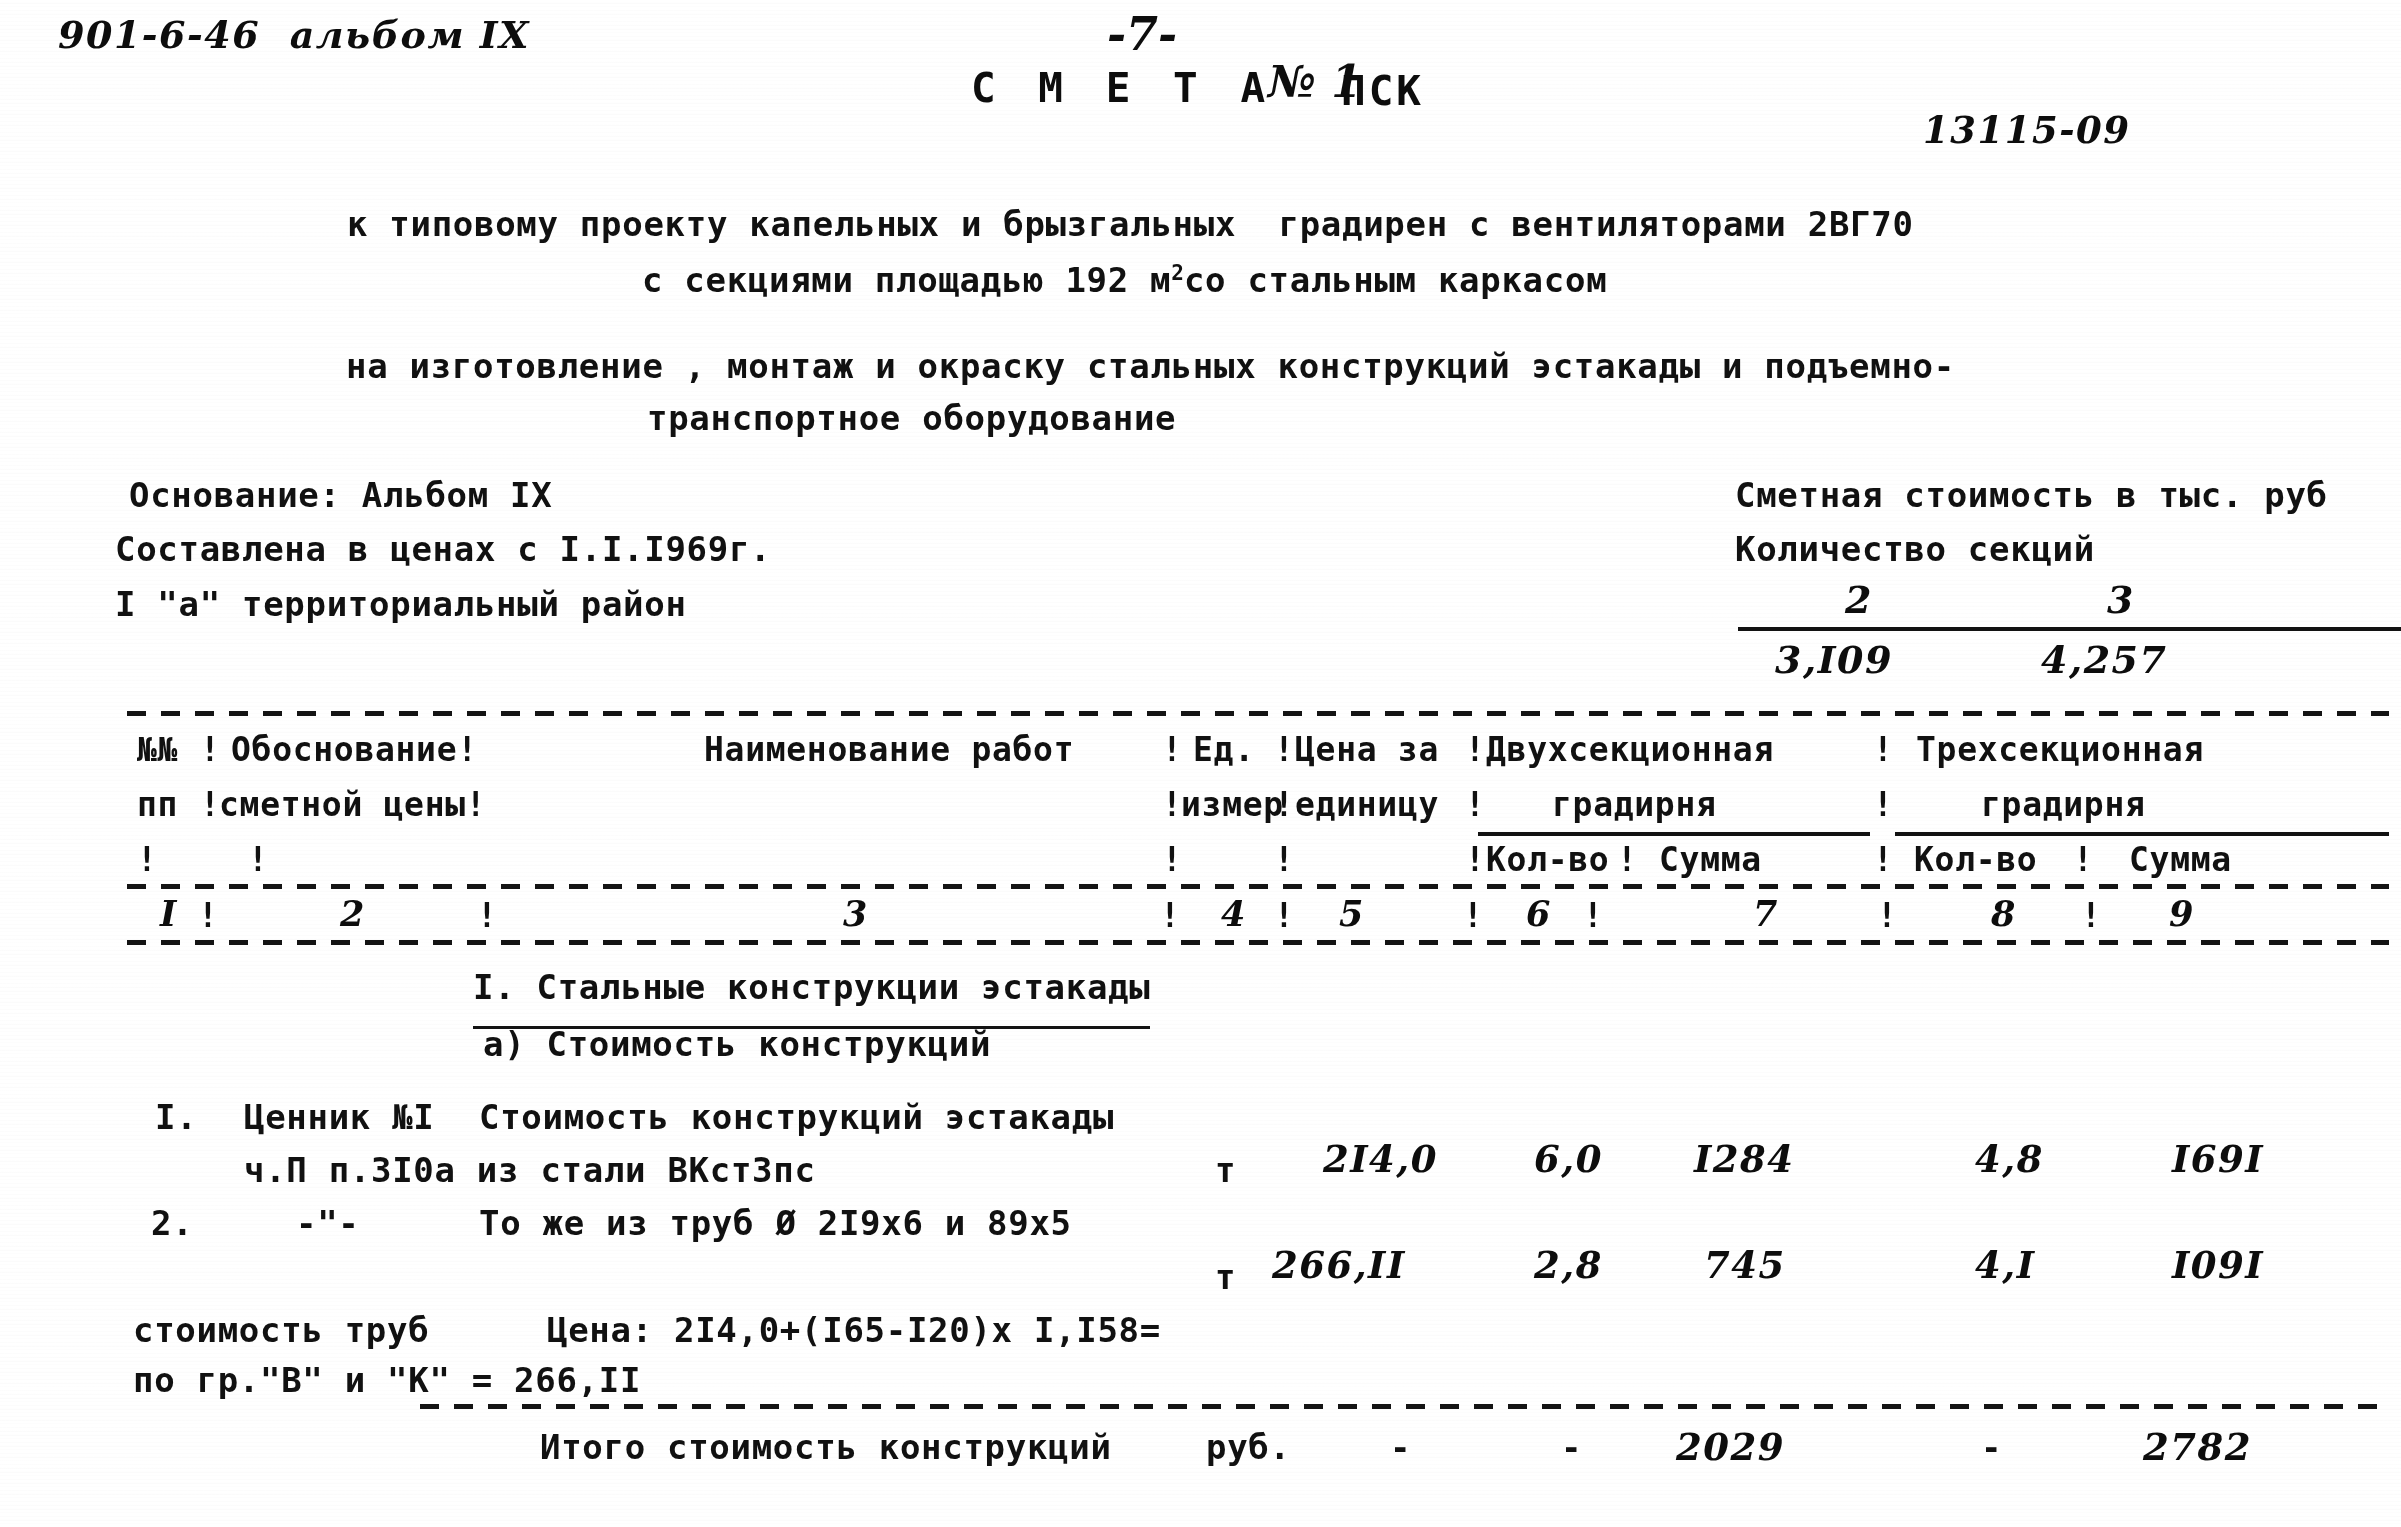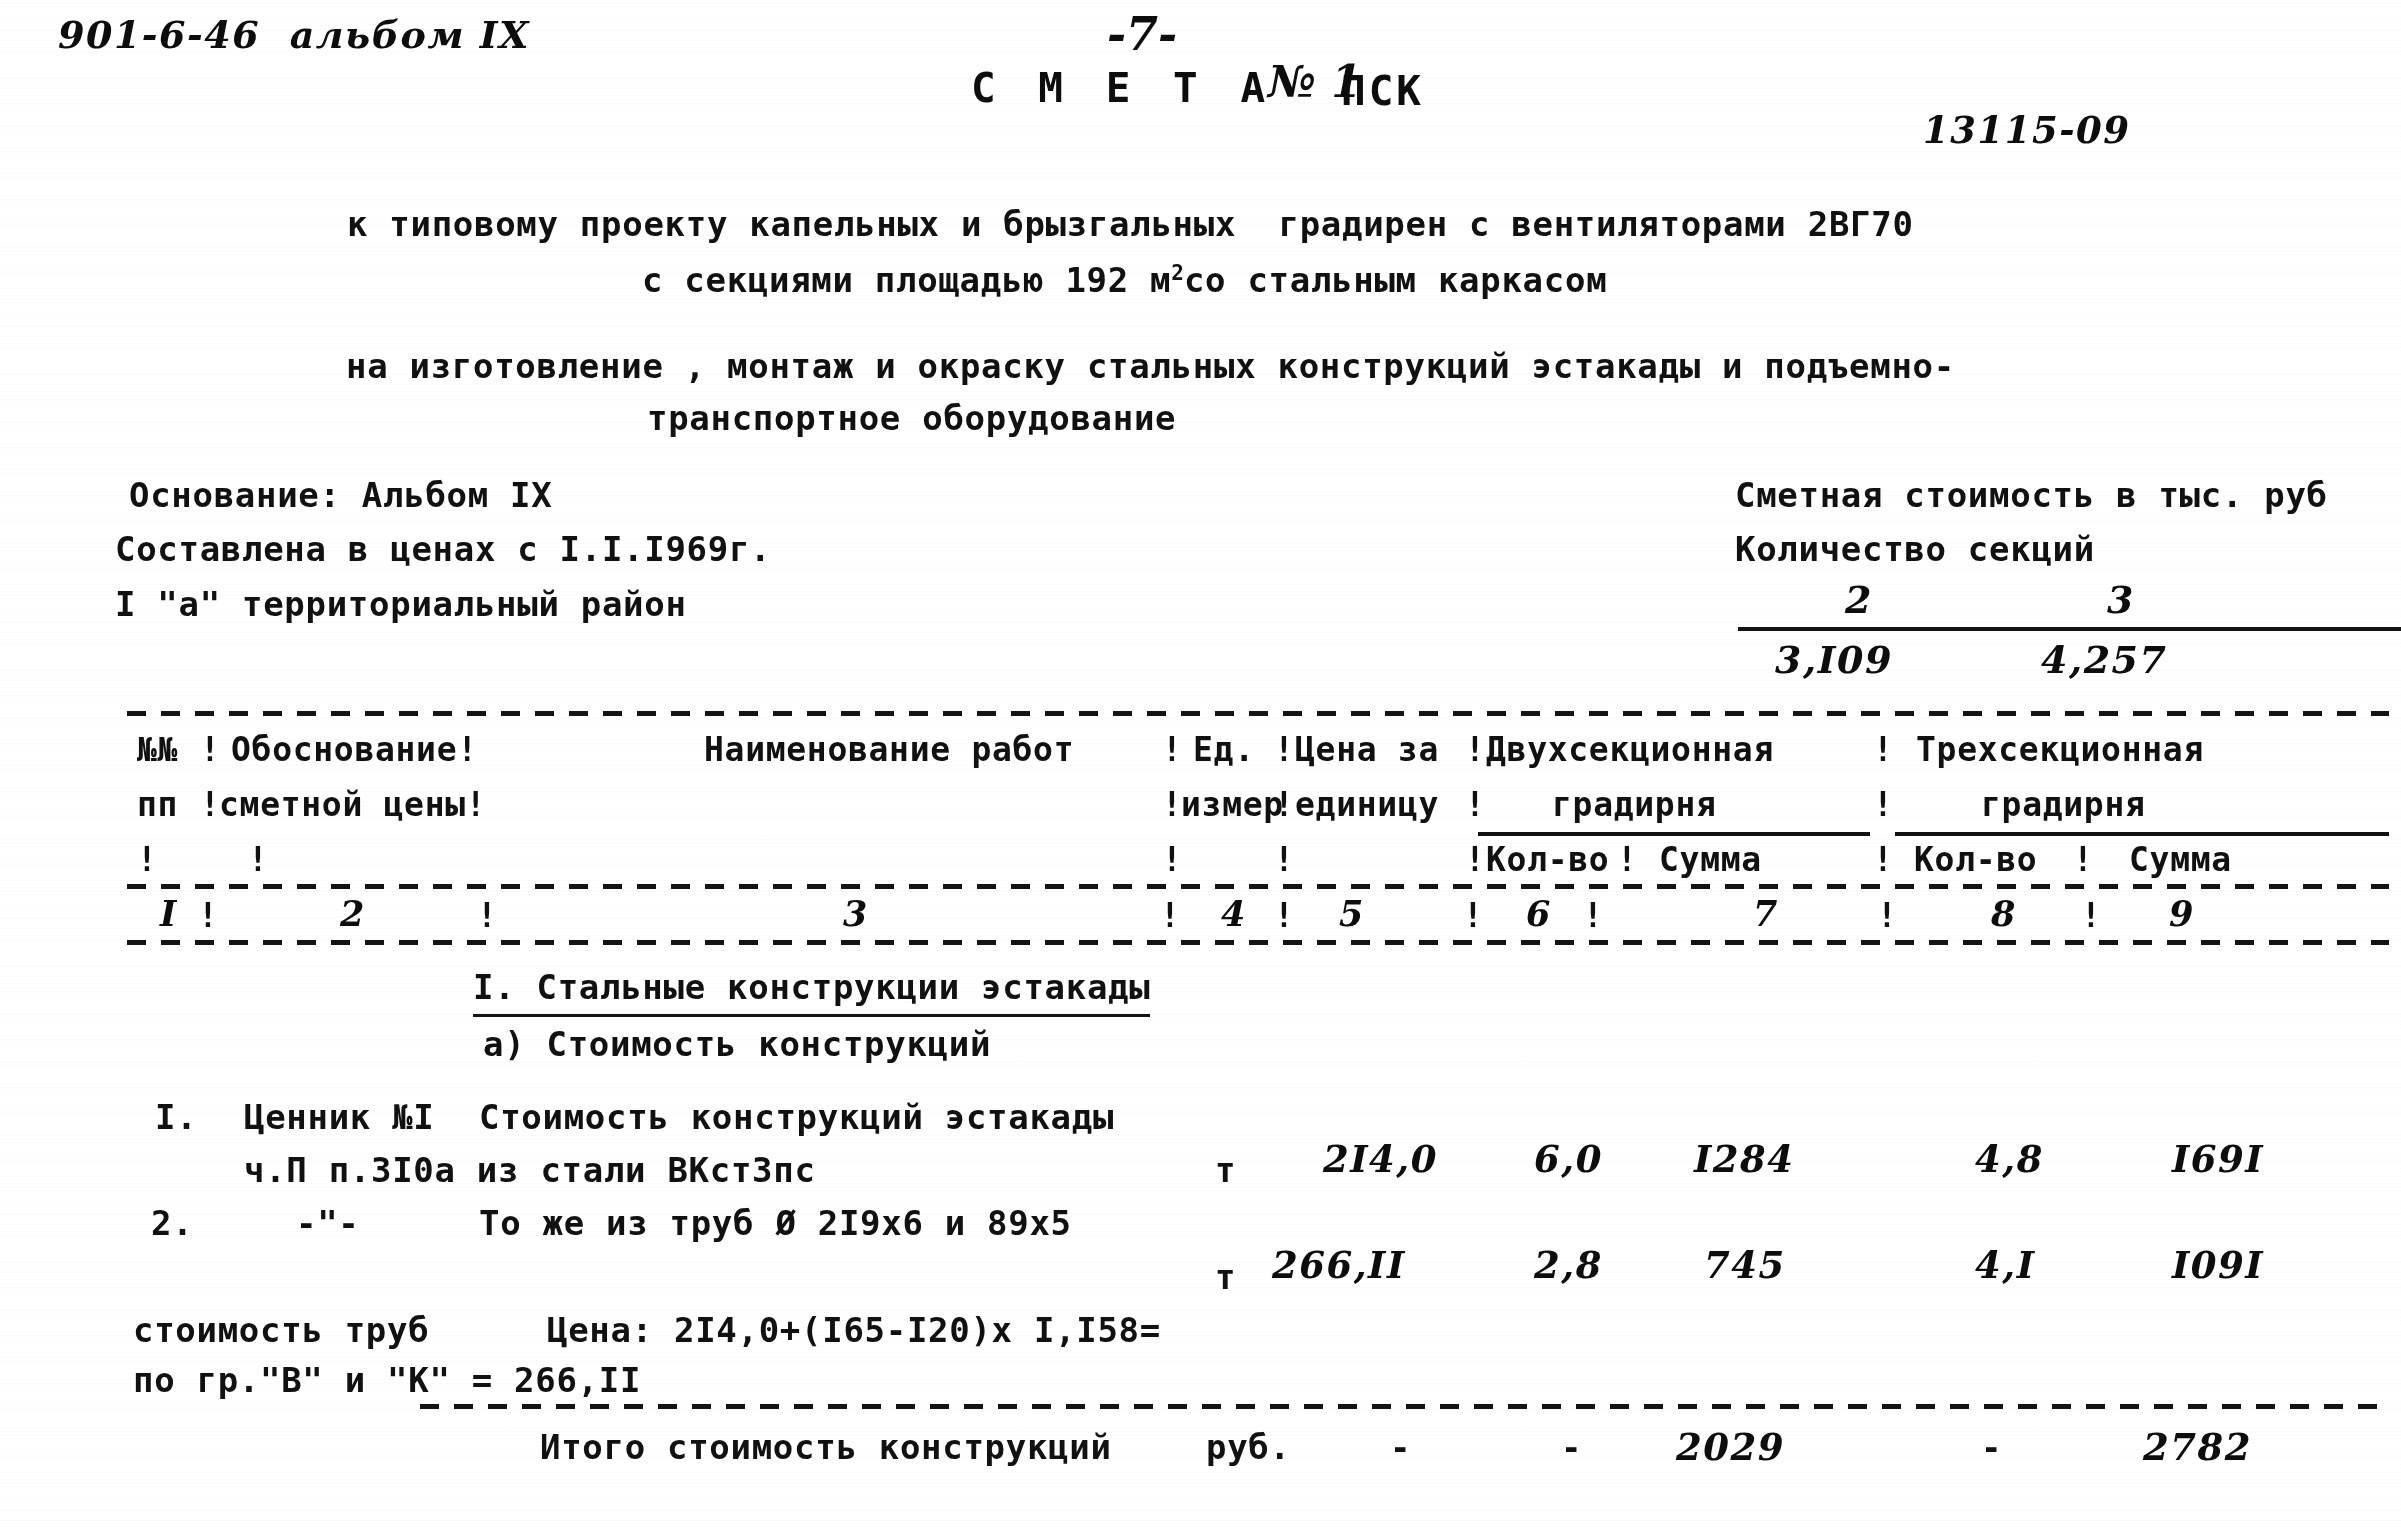--- a/index.html
+++ b/index.html
@@ -61,21 +61,21 @@
   }
 
   
   .hline {
     position: absolute;
     background: #121212;
     height: 3.7px;
   }
   .underline-txt {
     border-bottom: 3.7px solid #131313;
-    padding-bottom: 7px;
+    padding-bottom: 19px;
   }
 
   
   .dashline {
     position: absolute;
     height: 5.2px;
     background-image: repeating-linear-gradient(
       to right,
       #141414 0px, #141414 19px,
       rgba(0,0,0,0) 19px, rgba(0,0,0,0) 34px

